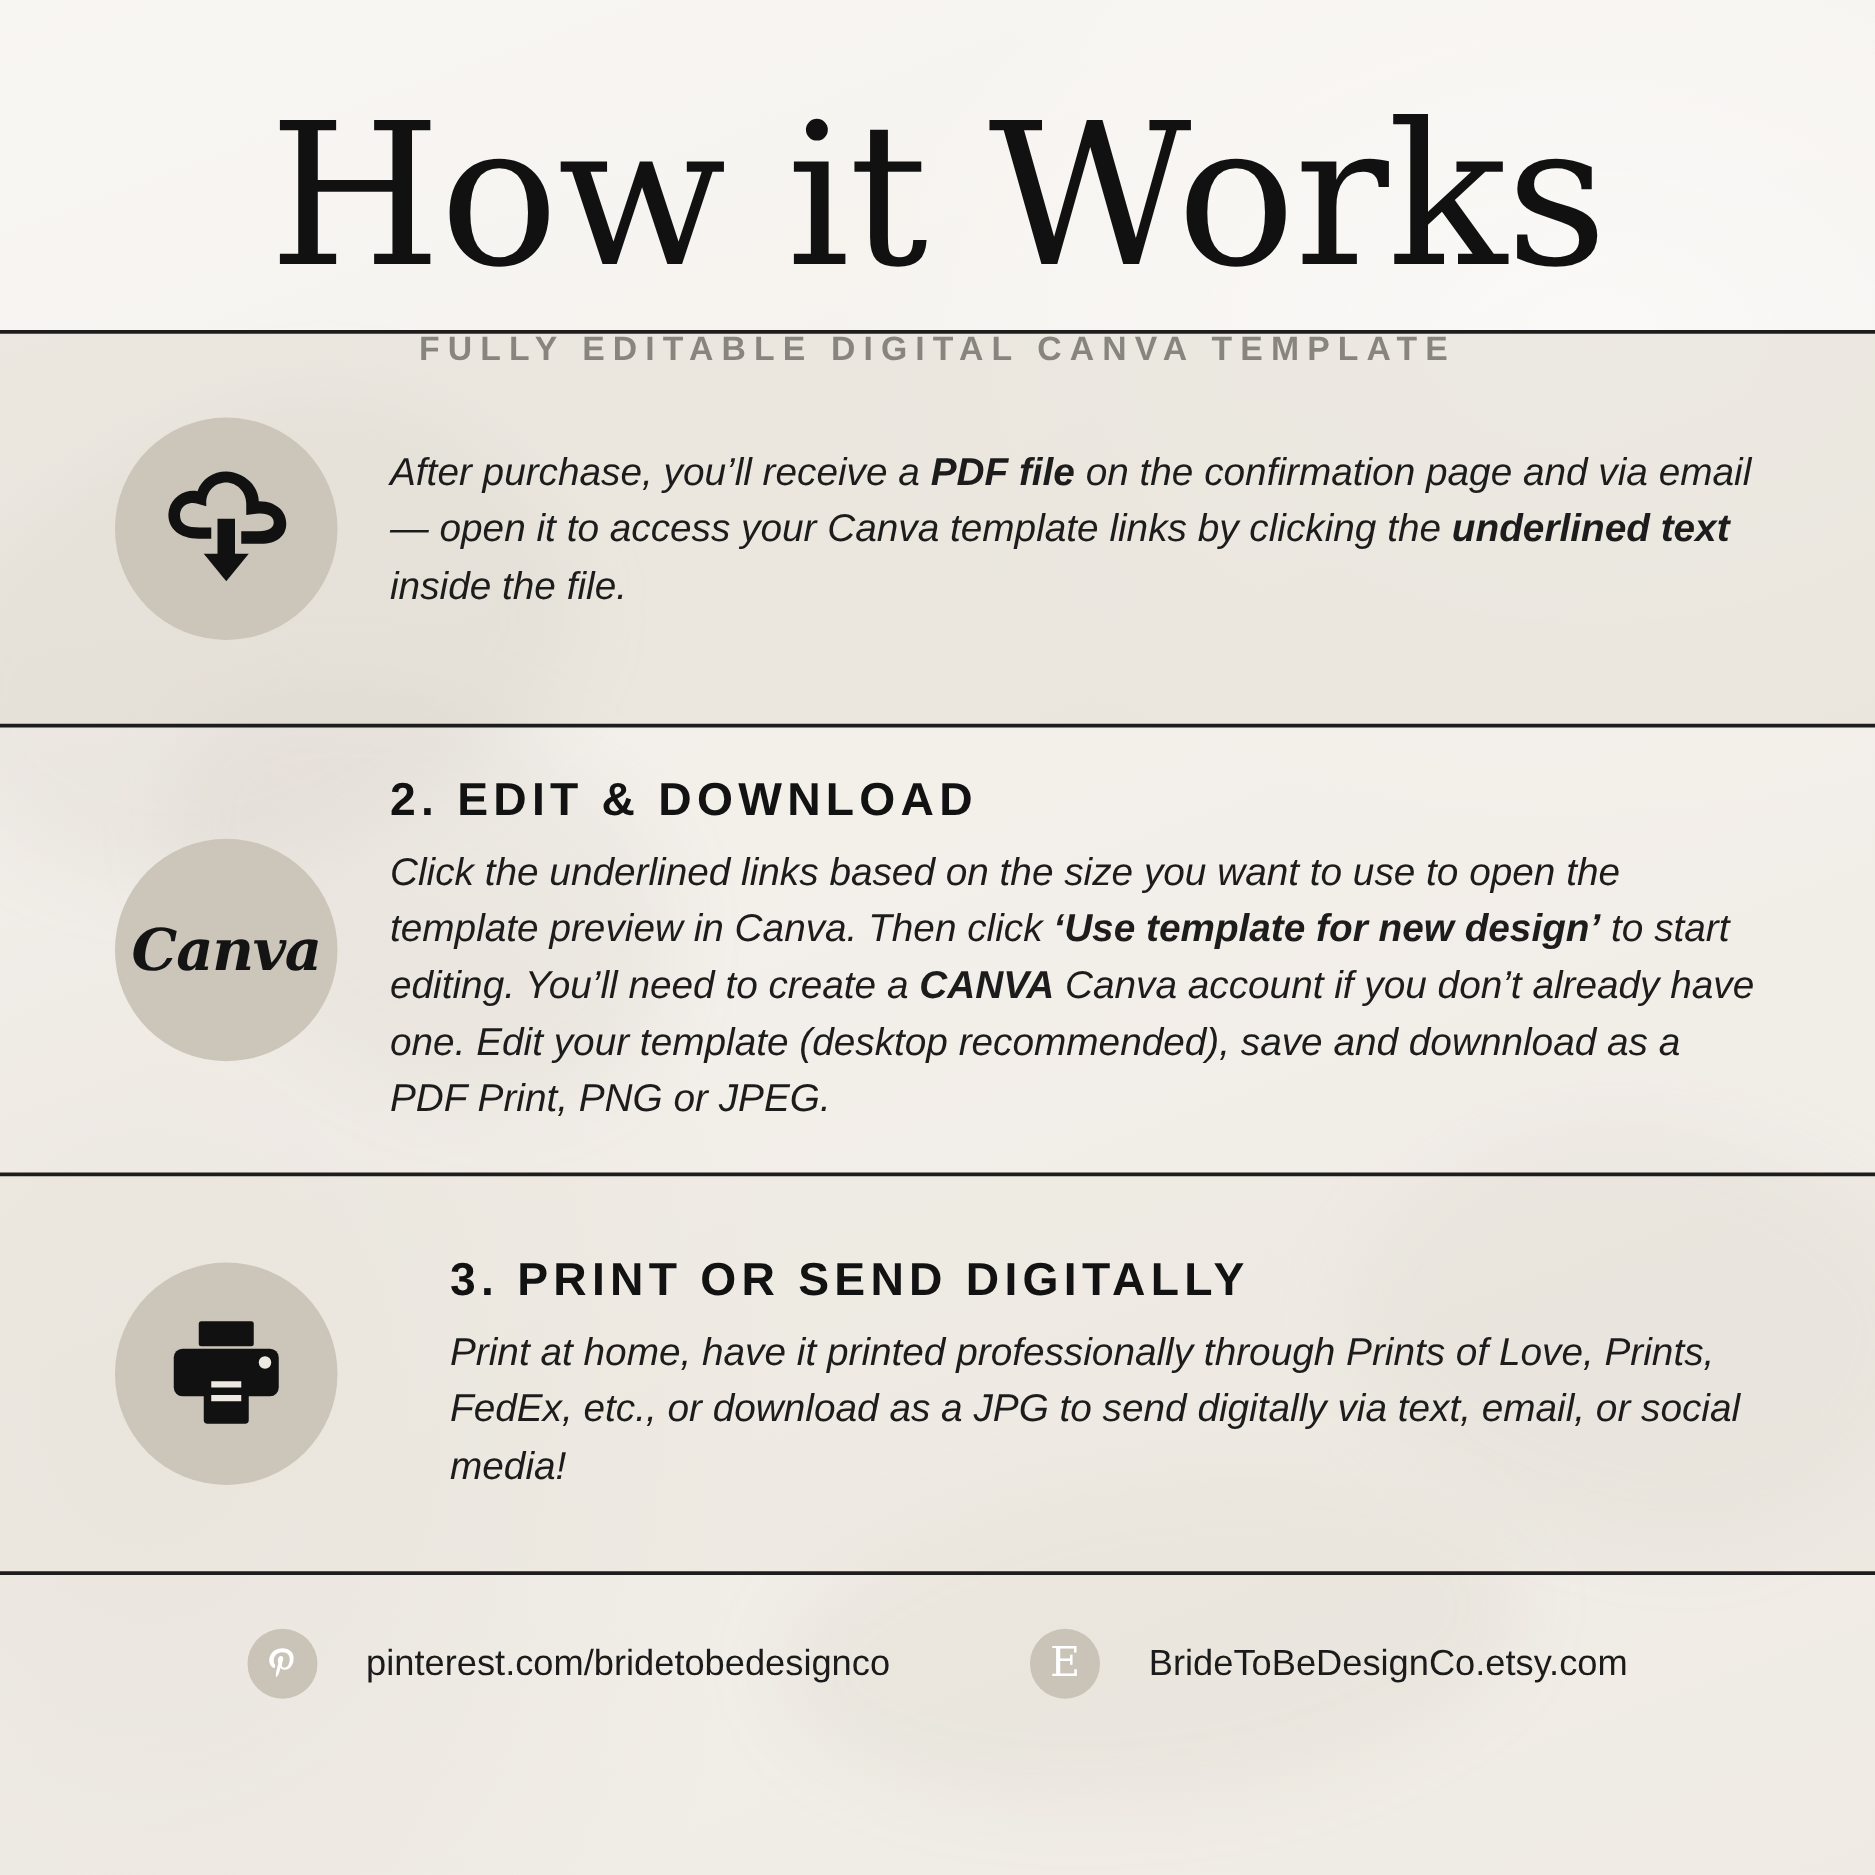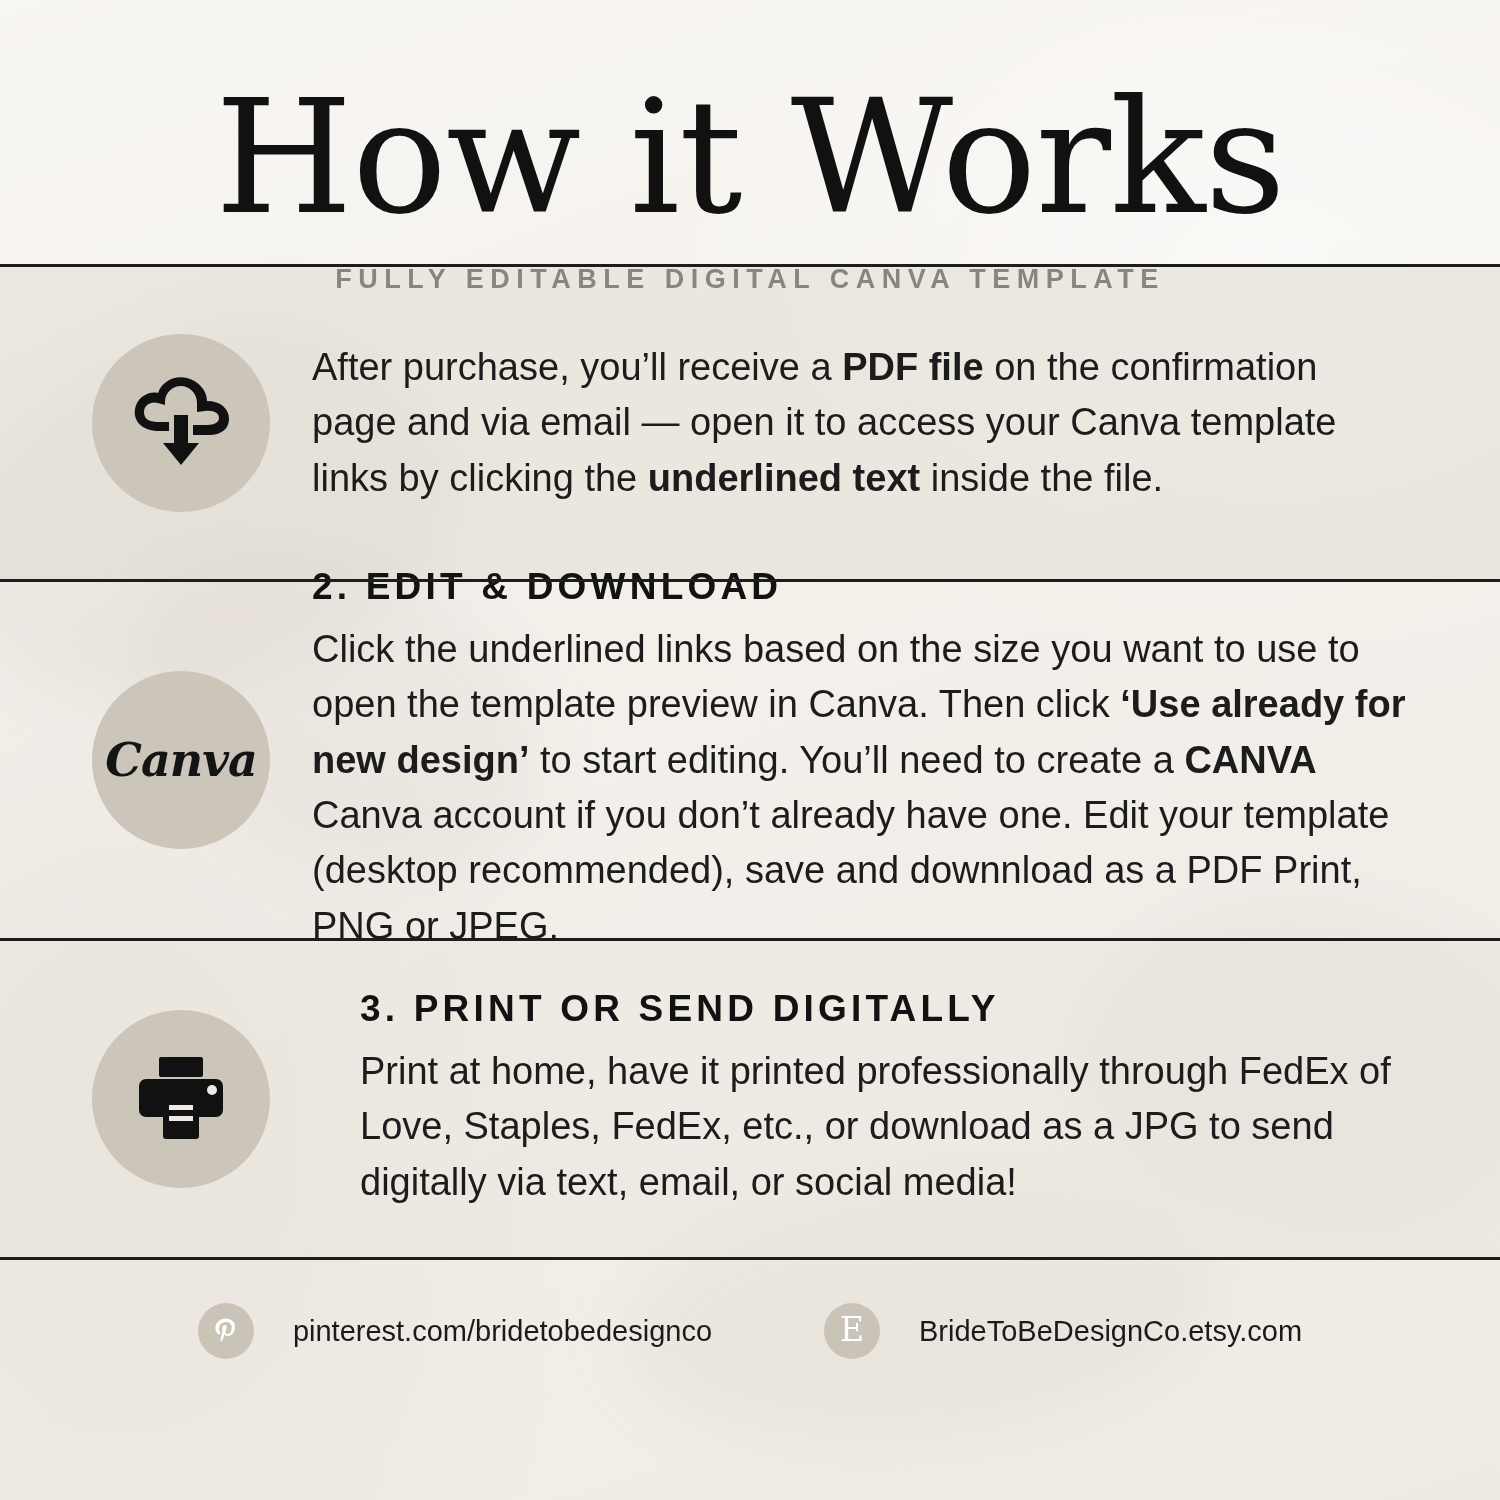--- a/index.html
+++ b/index.html
@@ -107,23 +107,24 @@
   .step-text { flex: 1 1 auto; padding-right: 26px; }
 
   .step-title {
     font-size: 37px;
     font-weight: 700;
     letter-spacing: 4.2px;
     color: #121212;
     margin-bottom: 14px;
   }
   .step-body {
-    font-size: 38px;
+    font-size: 31px;
     line-height: 1.46;
     color: #1c1c1c;
+    font-style: italic;
   }
   .step-body b { font-weight: 700; }
 
   
   .footer {
     position: relative;
     height: 142px;
     display: flex;
     align-items: center;
     justify-content: center;
@@ -188,40 +189,40 @@
   </div>
 
   <div class="rule"></div>
 
   <div class="band b-two">
     <div class="icon-wrap">
       <span class="canva-word">Canva</span>
     </div>
     <div class="step-text">
       <div class="step-title">2. EDIT &amp; DOWNLOAD</div>
-      <div class="step-body">Click the underlined links based on the size you want to use to open the template preview in Canva. Then click <b>‘Use already for new design’</b> to start editing. You’ll need to create a <b>CANVA</b> Canva account if you don’t already have one. Edit your template (desktop recommended), save and downnload as a PDF Print, PNG or JPEG.</div>
+      <div class="step-body">Click the underlined links based on the size you want to use to open the template preview in Canva. Then click <b>‘Use template for new design’</b> to start editing. You’ll need to create a <b>CANVA</b> Canva account if you don’t already have one. Edit your template (desktop recommended), save and downnload as a PDF Print, PNG or JPEG.</div>
     </div>
   </div>
 
   <div class="rule"></div>
 
   <div class="band b-three">
     <div class="icon-wrap">
       <svg width="96" height="92" viewBox="0 0 96 92" aria-hidden="true">
         <rect x="26" y="4" width="44" height="20" rx="2" fill="#111111"></rect>
         <rect x="6" y="26" width="84" height="38" rx="7" fill="#111111"></rect>
         <rect x="30" y="42" width="36" height="44" rx="3" fill="#111111"></rect>
         <rect x="36" y="52" width="24" height="5" fill="#eeeae3"></rect>
         <rect x="36" y="63" width="24" height="5" fill="#eeeae3"></rect>
         <circle cx="79" cy="37" r="5" fill="#eeeae3"></circle>
       </svg>
     </div>
     <div class="step-text">
       <div class="step-title">3. PRINT OR SEND DIGITALLY</div>
-      <div class="step-body">Print at home, have it printed professionally through FedEx of Love, Staples, FedEx, etc., or download as a JPG to send digitally via text, email, or social media!</div>
+      <div class="step-body">Print at home, have it printed professionally through Prints of Love, Prints, FedEx, etc., or download as a JPG to send digitally via text, email, or social media!</div>
     </div>
   </div>
 
   <div class="rule"></div>
 
   <div class="footer">
 
     <div class="social">
       <span class="social-badge">
         <svg width="30" height="30" viewBox="0 0 24 24" aria-hidden="true">

